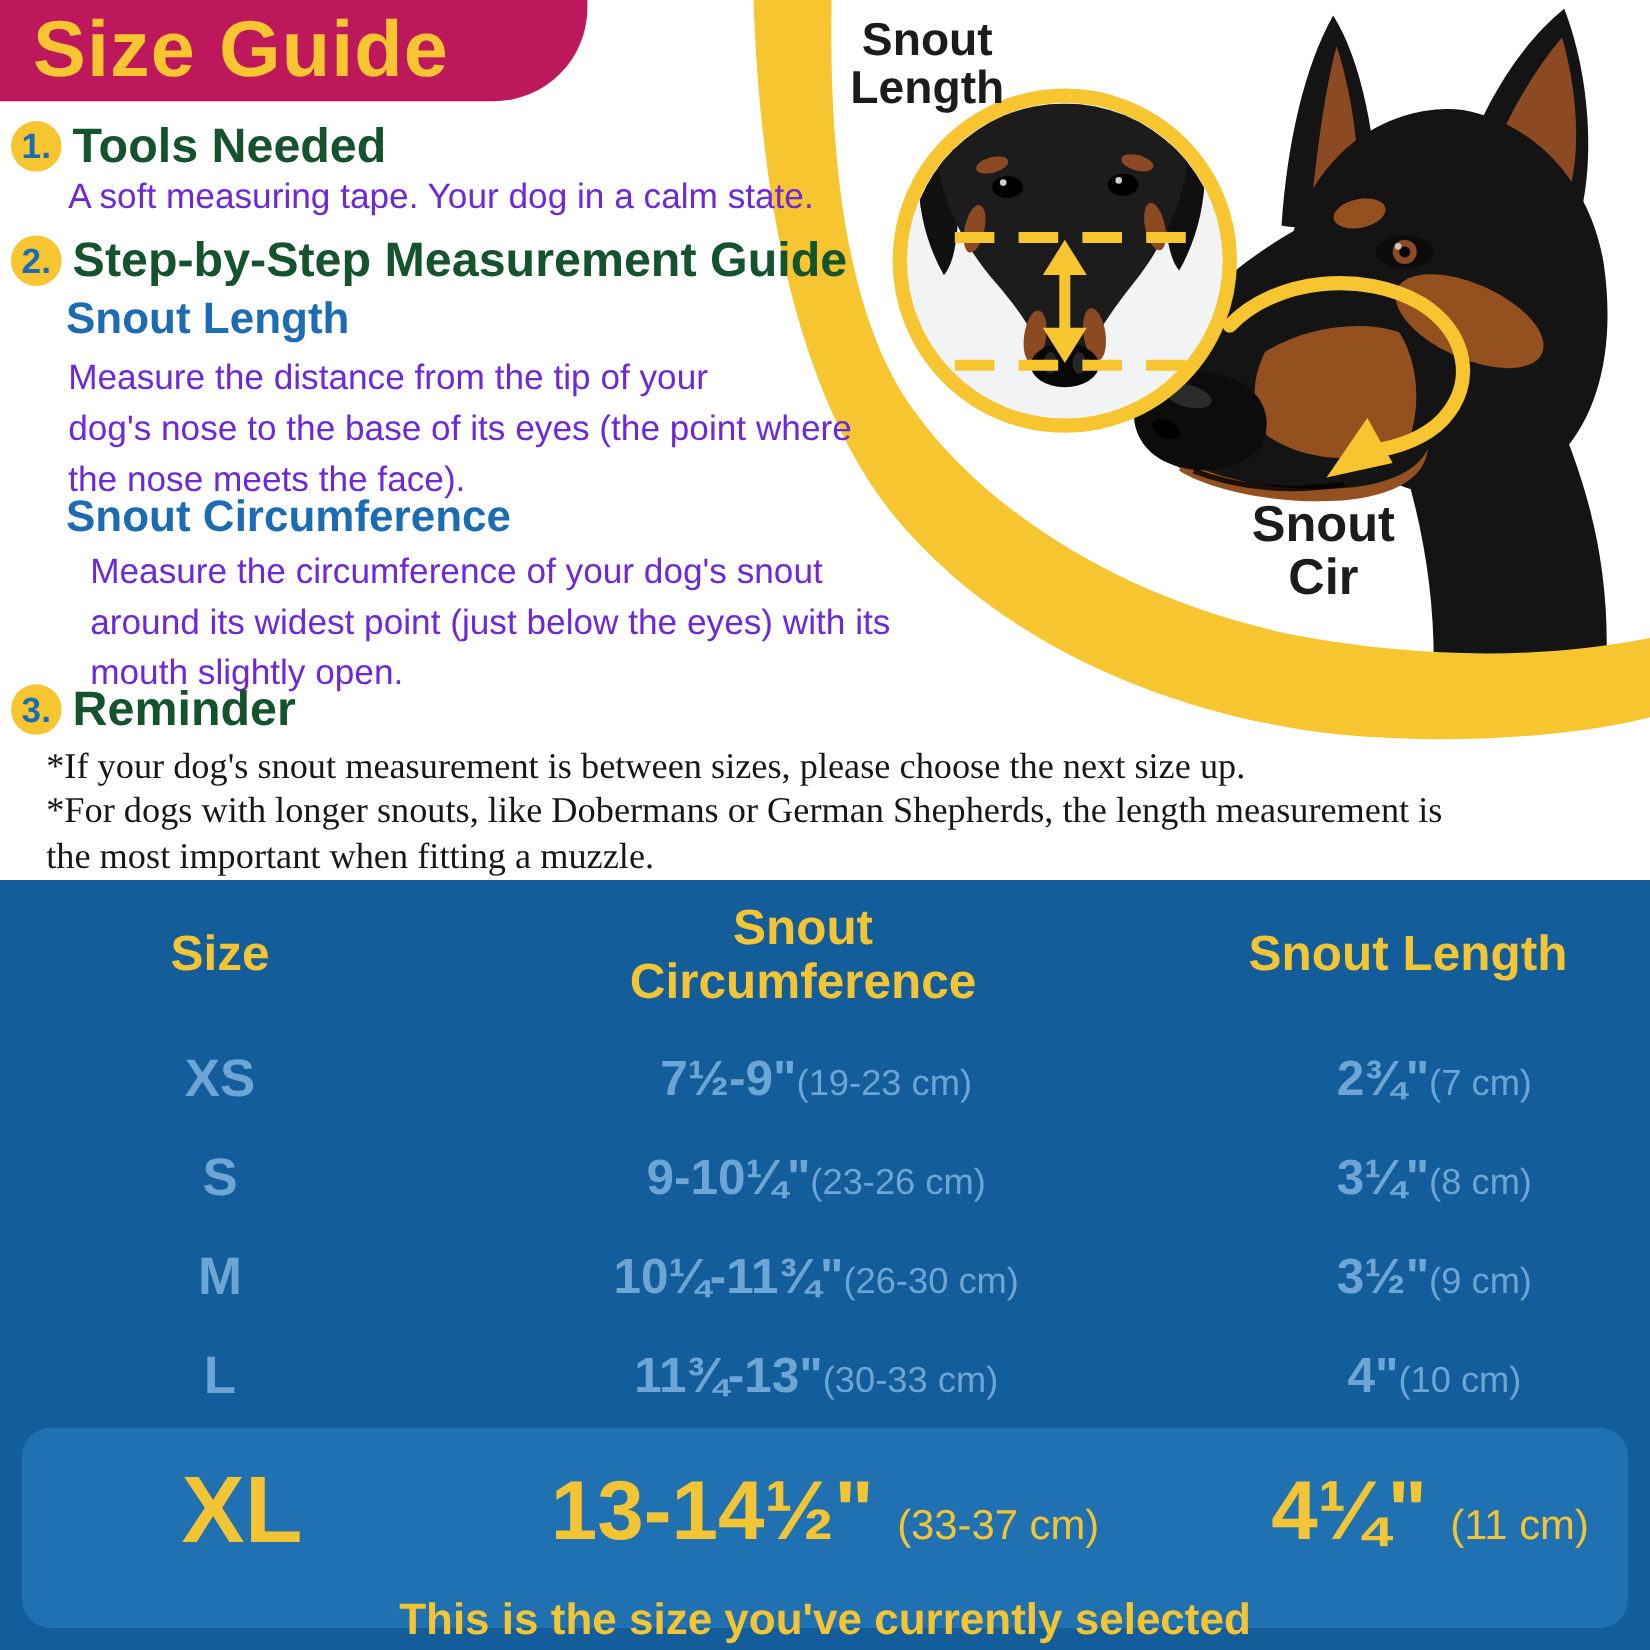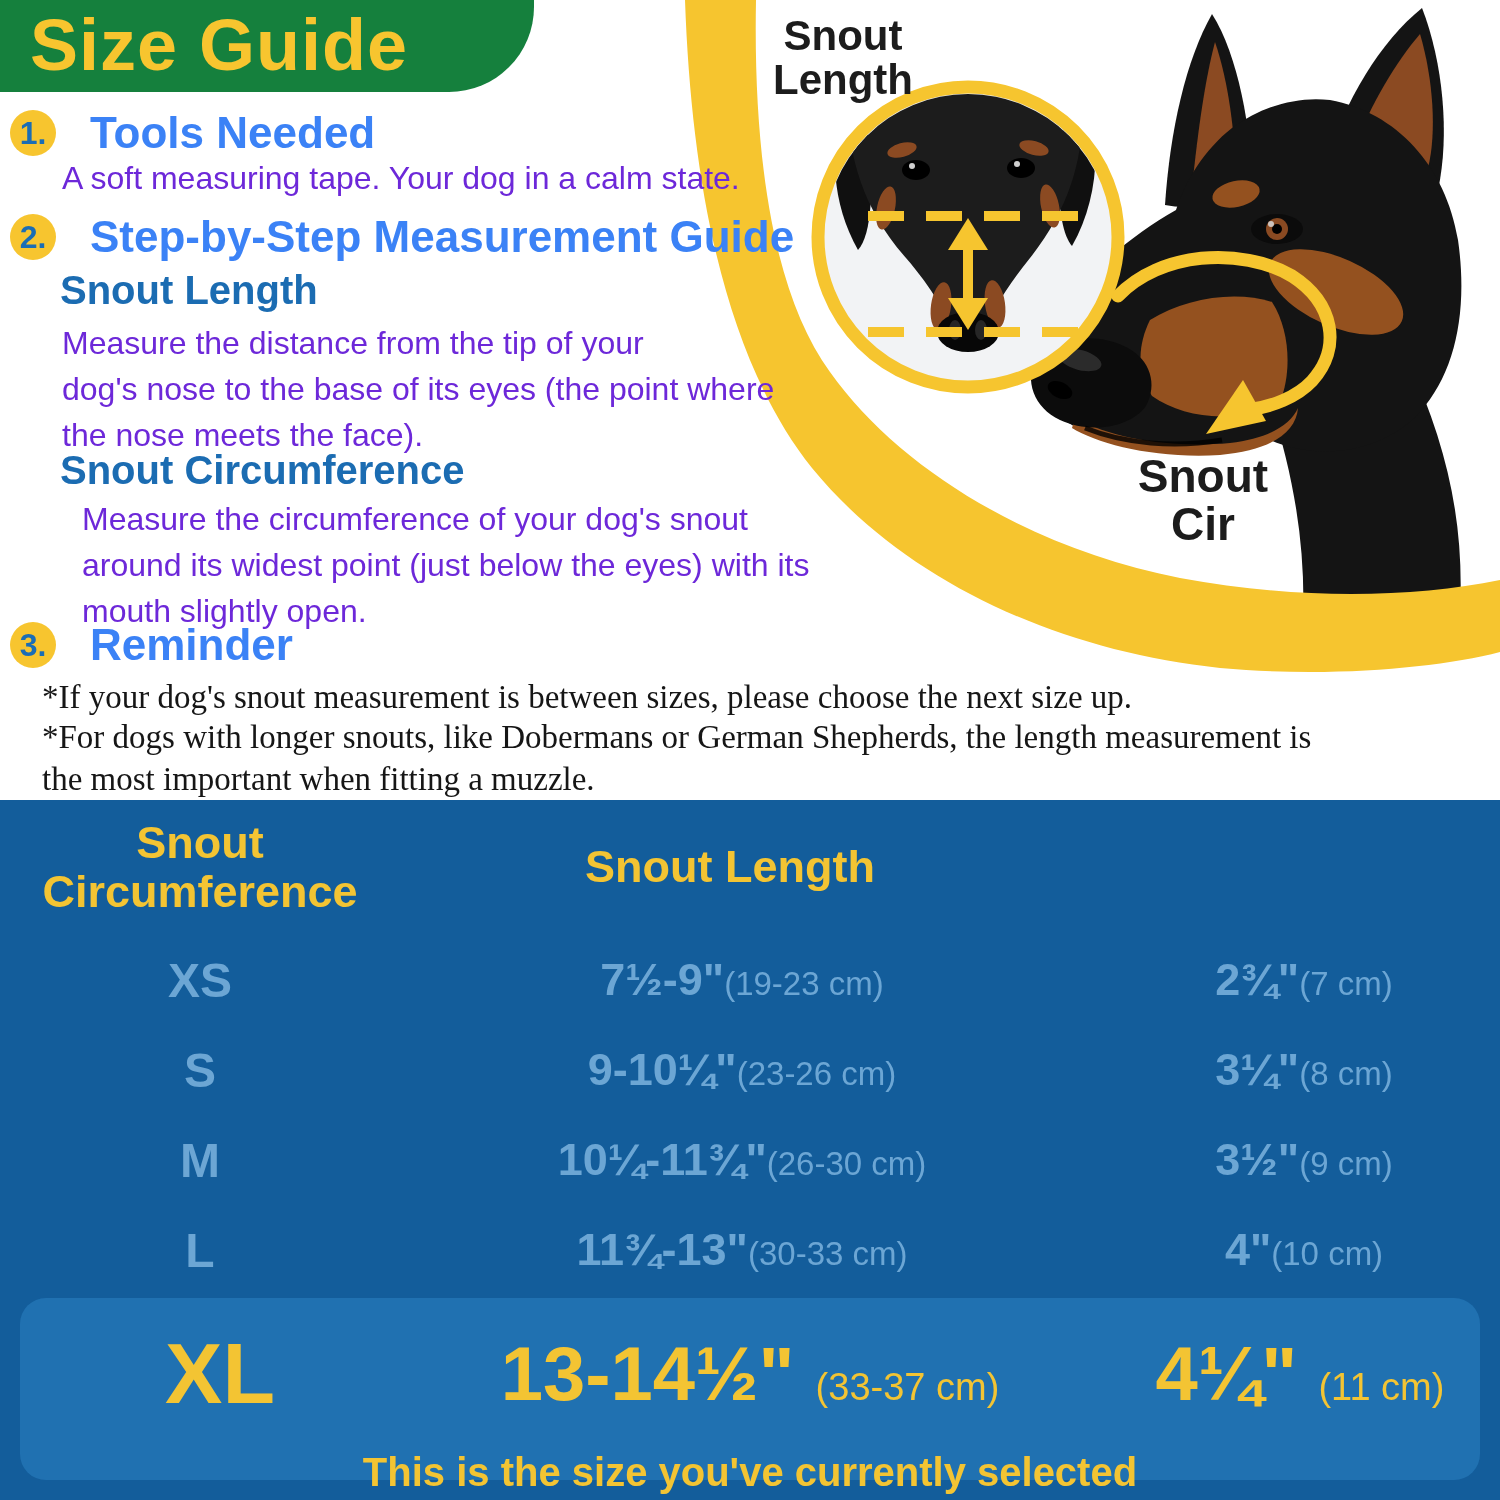--- a/index.html
+++ b/index.html
@@ -3,31 +3,31 @@
 <meta charset="utf-8">
 <style>
   html,body{margin:0;padding:0;background:#888;}
   .page{
     position:relative;width:1500px;height:1500px;overflow:hidden;
     background:#ffffff;font-family:"Liberation Sans",sans-serif;
   }
   .illu{position:absolute;left:0;top:0;pointer-events:none;}
   .banner{
     position:absolute;left:0;top:0;width:534px;height:92px;
-    background:#15803d;border-bottom-right-radius:85px;
+    background:#be185d;border-bottom-right-radius:85px;
     color:#F7C52F;font-size:72px;font-weight:bold;line-height:90px;
     padding-left:30px;box-sizing:border-box;letter-spacing:1px;
   }
   .sec-head{position:absolute;display:flex;align-items:center;gap:10px;white-space:nowrap;}
   .badge{
     display:inline-flex;width:46px;height:46px;border-radius:50%;
     background:#F7C52F;color:#1A6DB5;font-weight:bold;font-size:32px;
     align-items:center;justify-content:center;flex:0 0 auto;
   }
-  .h1t{font-size:44px;font-weight:bold;color:#3b82f6;margin-left:24px;}
+  .h1t{font-size:44px;font-weight:bold;color:#14532d;}
   .h2t{position:absolute;font-size:40px;font-weight:bold;color:#1B6CB2;white-space:nowrap;}
   .bodyline,.para div{font-size:32px;color:#6d28d9;white-space:nowrap;}
   .bodyline{position:absolute;}
   .para{position:absolute;}
   .para div{line-height:46px;}
   .notes div{line-height:42px;font-size:33px;color:#161616;white-space:nowrap;font-family:Liberation Serif, serif;}
   .notes{position:absolute;}
 
   .size-table{
     position:absolute;left:0;top:800px;width:1500px;height:700px;
@@ -186,20 +186,21 @@
   <div class="notes" style="left:42px;top:676px;">
     <div>*If your dog's snout measurement is between sizes, please choose the next size up.</div>
   </div>
   <div class="notes" style="left:42px;top:716px;">
     <div>*For dogs with longer snouts, like Dobermans or German Shepherds, the length measurement is</div>
     <div>the most important when fitting a muzzle.</div>
   </div>
 
   <div class="size-table">
     <div class="tgrid thead">
+      <div>Size</div>
       <div>
         <div>Snout</div>
         <div>Circumference</div>
       </div>
       <div>Snout Length</div>
     </div>
 
     <div class="tgrid trow">
       <div class="sz">XS</div>
       <div><span>7½-9"</span><span class="cm">(19-23 cm)</span></div>

